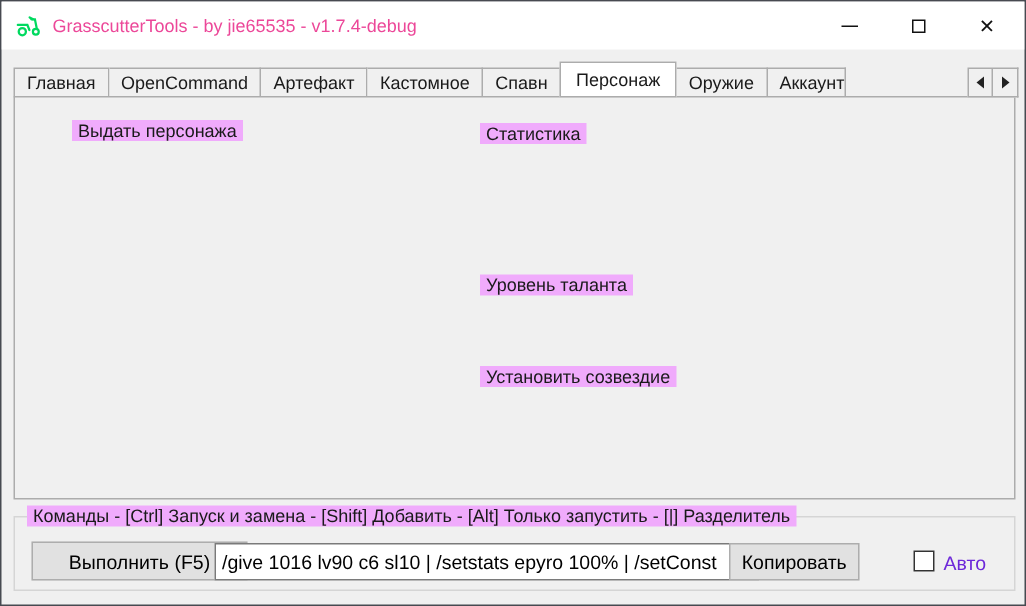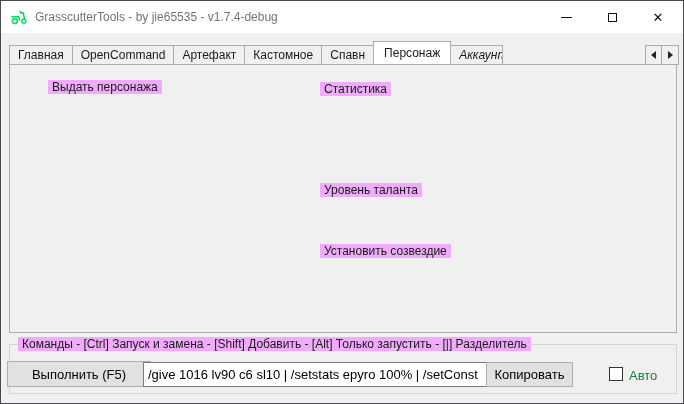--- a/index.html
+++ b/index.html
@@ -5,50 +5,50 @@
   * { margin:0; padding:0; box-sizing:border-box; }
   html,body { background:#dfdfdf; }
   body { font-family:"Liberation Sans", sans-serif; }
   .window {
     position:relative; width:684px; height:404px;
     background:#f0f0f0; border:1px solid #474a51; overflow:hidden;
   }
   
   .titlebar { position:absolute; left:0; top:0; width:100%; height:32px; background:#ffffff; display:flex; align-items:center; }
   .app-icon { margin-left:9px; width:18px; height:18px; display:flex; align-items:center; justify-content:center; }
-  .title-text { margin-left:7px; font-size:12px; color:#737373; white-space:nowrap; }
+  .title-text { margin-left:7px; font-size:12px; color:#ec4899; white-space:nowrap; }
   .win-btns { position:absolute; right:2px; top:0; height:32px; display:flex; }
   .win-btn { width:46px; height:32px; display:flex; align-items:center; justify-content:center; color:#111; font-size:12px; }
   .min-glyph { width:11px; height:0; border-top:1px solid #111; display:block; }
   .max-glyph { width:9px; height:9px; border:1px solid #111; display:block; }
   .close-glyph { font-size:13px; line-height:1; }
   
   .tabstrip { position:absolute; left:8px; top:42px; height:22px; display:flex; align-items:flex-end; }
   .tab {
     height:20px; padding:0 8px; display:flex; align-items:center; justify-content:center;
     background:#f0f0f0; border:1px solid #acacac; border-left-width:0; font-size:12px; color:#1a1a1a; white-space:nowrap;
   }
   .tab:first-child { border-left-width:1px; }
   .tab.active {
     height:24px; background:#ffffff; position:relative; z-index:3;
     border-left-width:1px; margin-left:-1px; padding:0 10px;
   }
-  .tab.truncated { width:52px; overflow:hidden; padding-right:0; justify-content:flex-start;font-style:italic; }
+  .tab.truncated { width:52px; overflow:hidden; padding-right:0; justify-content:flex-start; }
   .tab-scrolls { position:absolute; right:4px; top:44px; display:flex; z-index:4; }
   .tab-scroll { width:17px; height:20px; background:#f0f0f0; border:1px solid #acacac; display:flex; align-items:center; justify-content:center; }
   .tab-scroll + .tab-scroll { border-left:none; }
   .tri-left  { width:0;height:0;border-top:4px solid transparent;border-bottom:4px solid transparent;border-right:5px solid #222; }
   .tri-right { width:0;height:0;border-top:4px solid transparent;border-bottom:4px solid transparent;border-left:5px solid #222; }
   
   .page { position:absolute; left:8px; top:63px; width:668px; height:269px; background:#f0f0f0; border:1px solid #acacac; z-index:1; }
   
   .groupbox { position:absolute; border:1px solid #d5d5d5; background:#f0f0f0; }
   .legend { position:absolute; top:-8px; left:8px; background:#f0abfc; padding:0 4px; font-size:12px; color:#1a1a1a; white-space:nowrap; z-index:2; }
   
-  .lbl { position:absolute; font-size:12px; color:#15803d; white-space:nowrap; }
+  .lbl { position:absolute; font-size:12px; color:#6d28d9; white-space:nowrap; }
   .combo {
     position:absolute; height:23px; background:#f0f0f0; border:1px solid #8a8a8a;
     display:flex; align-items:center; font-size:12px; color:#000;
   }
   .combo .combo-value { padding-left:5px; flex:1; white-space:nowrap; overflow:hidden; }
   .combo .chev-box { width:18px; height:100%; display:flex; align-items:center; justify-content:center; }
   .chev { width:7px; height:7px; border-right:1px solid #3a3a3a; border-bottom:1px solid #3a3a3a; transform:rotate(45deg) translate(-1px,-1px); }
   .combo.editable { background:#fff; border:1px solid #7a7a7a; }
   .combo.editable input { flex:1; border:none; outline:none; background:#fff; font:13px "Liberation Sans",sans-serif; padding:0 2px 0 4px; color:#000; }
   .numeric {
@@ -98,20 +98,21 @@
     </div>
   </div>
 
   <div class="tabstrip">
     <div class="tab">Главная</div>
     <div class="tab">OpenCommand</div>
     <div class="tab">Артефакт</div>
     <div class="tab">Кастомное</div>
     <div class="tab">Спавн</div>
     <div class="tab active">Персонаж</div>
+    <div class="tab">Оружие</div>
     <div class="tab truncated">Аккаунт</div>
   </div>
   <div class="tab-scrolls">
     <div class="tab-scroll">
         <span class="tri-left"></span>
       </div>
     <div class="tab-scroll">
         <span class="tri-right"></span>
       </div>
   </div>
@@ -235,21 +236,21 @@
           <span class="tri-down"></span>
         </span>
     </span>
   </div>
   <span class="link" style="left:420px; top:272px;">текущий</span>
   <span class="link" style="left:485px; top:272px;">все</span>
 
   <div class="groupbox" style="left:8px; top:343px; width:668px; height:50px;">
     <span class="legend">Команды - [Ctrl] Запуск и замена - [Shift] Добавить  - [Alt] Только запустить  - [|] Разделитель</span>
   </div>
-  <div class="btn" style="left:6px; top:360px; width:144px; height:26px;">Выполнить (F5)</div>
+  <div class="btn" style="left:20px; top:360px; width:144px; height:26px;">Выполнить (F5)</div>
   <div class="combo editable" style="left:142px; top:361px; width:363px; height:25px;">
     <input type="text" value="/give 1016 lv90 c6 sl10 | /setstats epyro 100% | /setConst" style="">
     <span class="chev-box">
         <span class="chev"></span>
       </span>
   </div>
   <div class="btn" style="left:485px; top:361px; width:87px; height:25px;">Копировать</div>
   <span class="checkbox" style="left:608px; top:366px;"></span>
   <span class="lbl" style="left:628px; top:367px; font-size:13px;">Авто</span>
 

